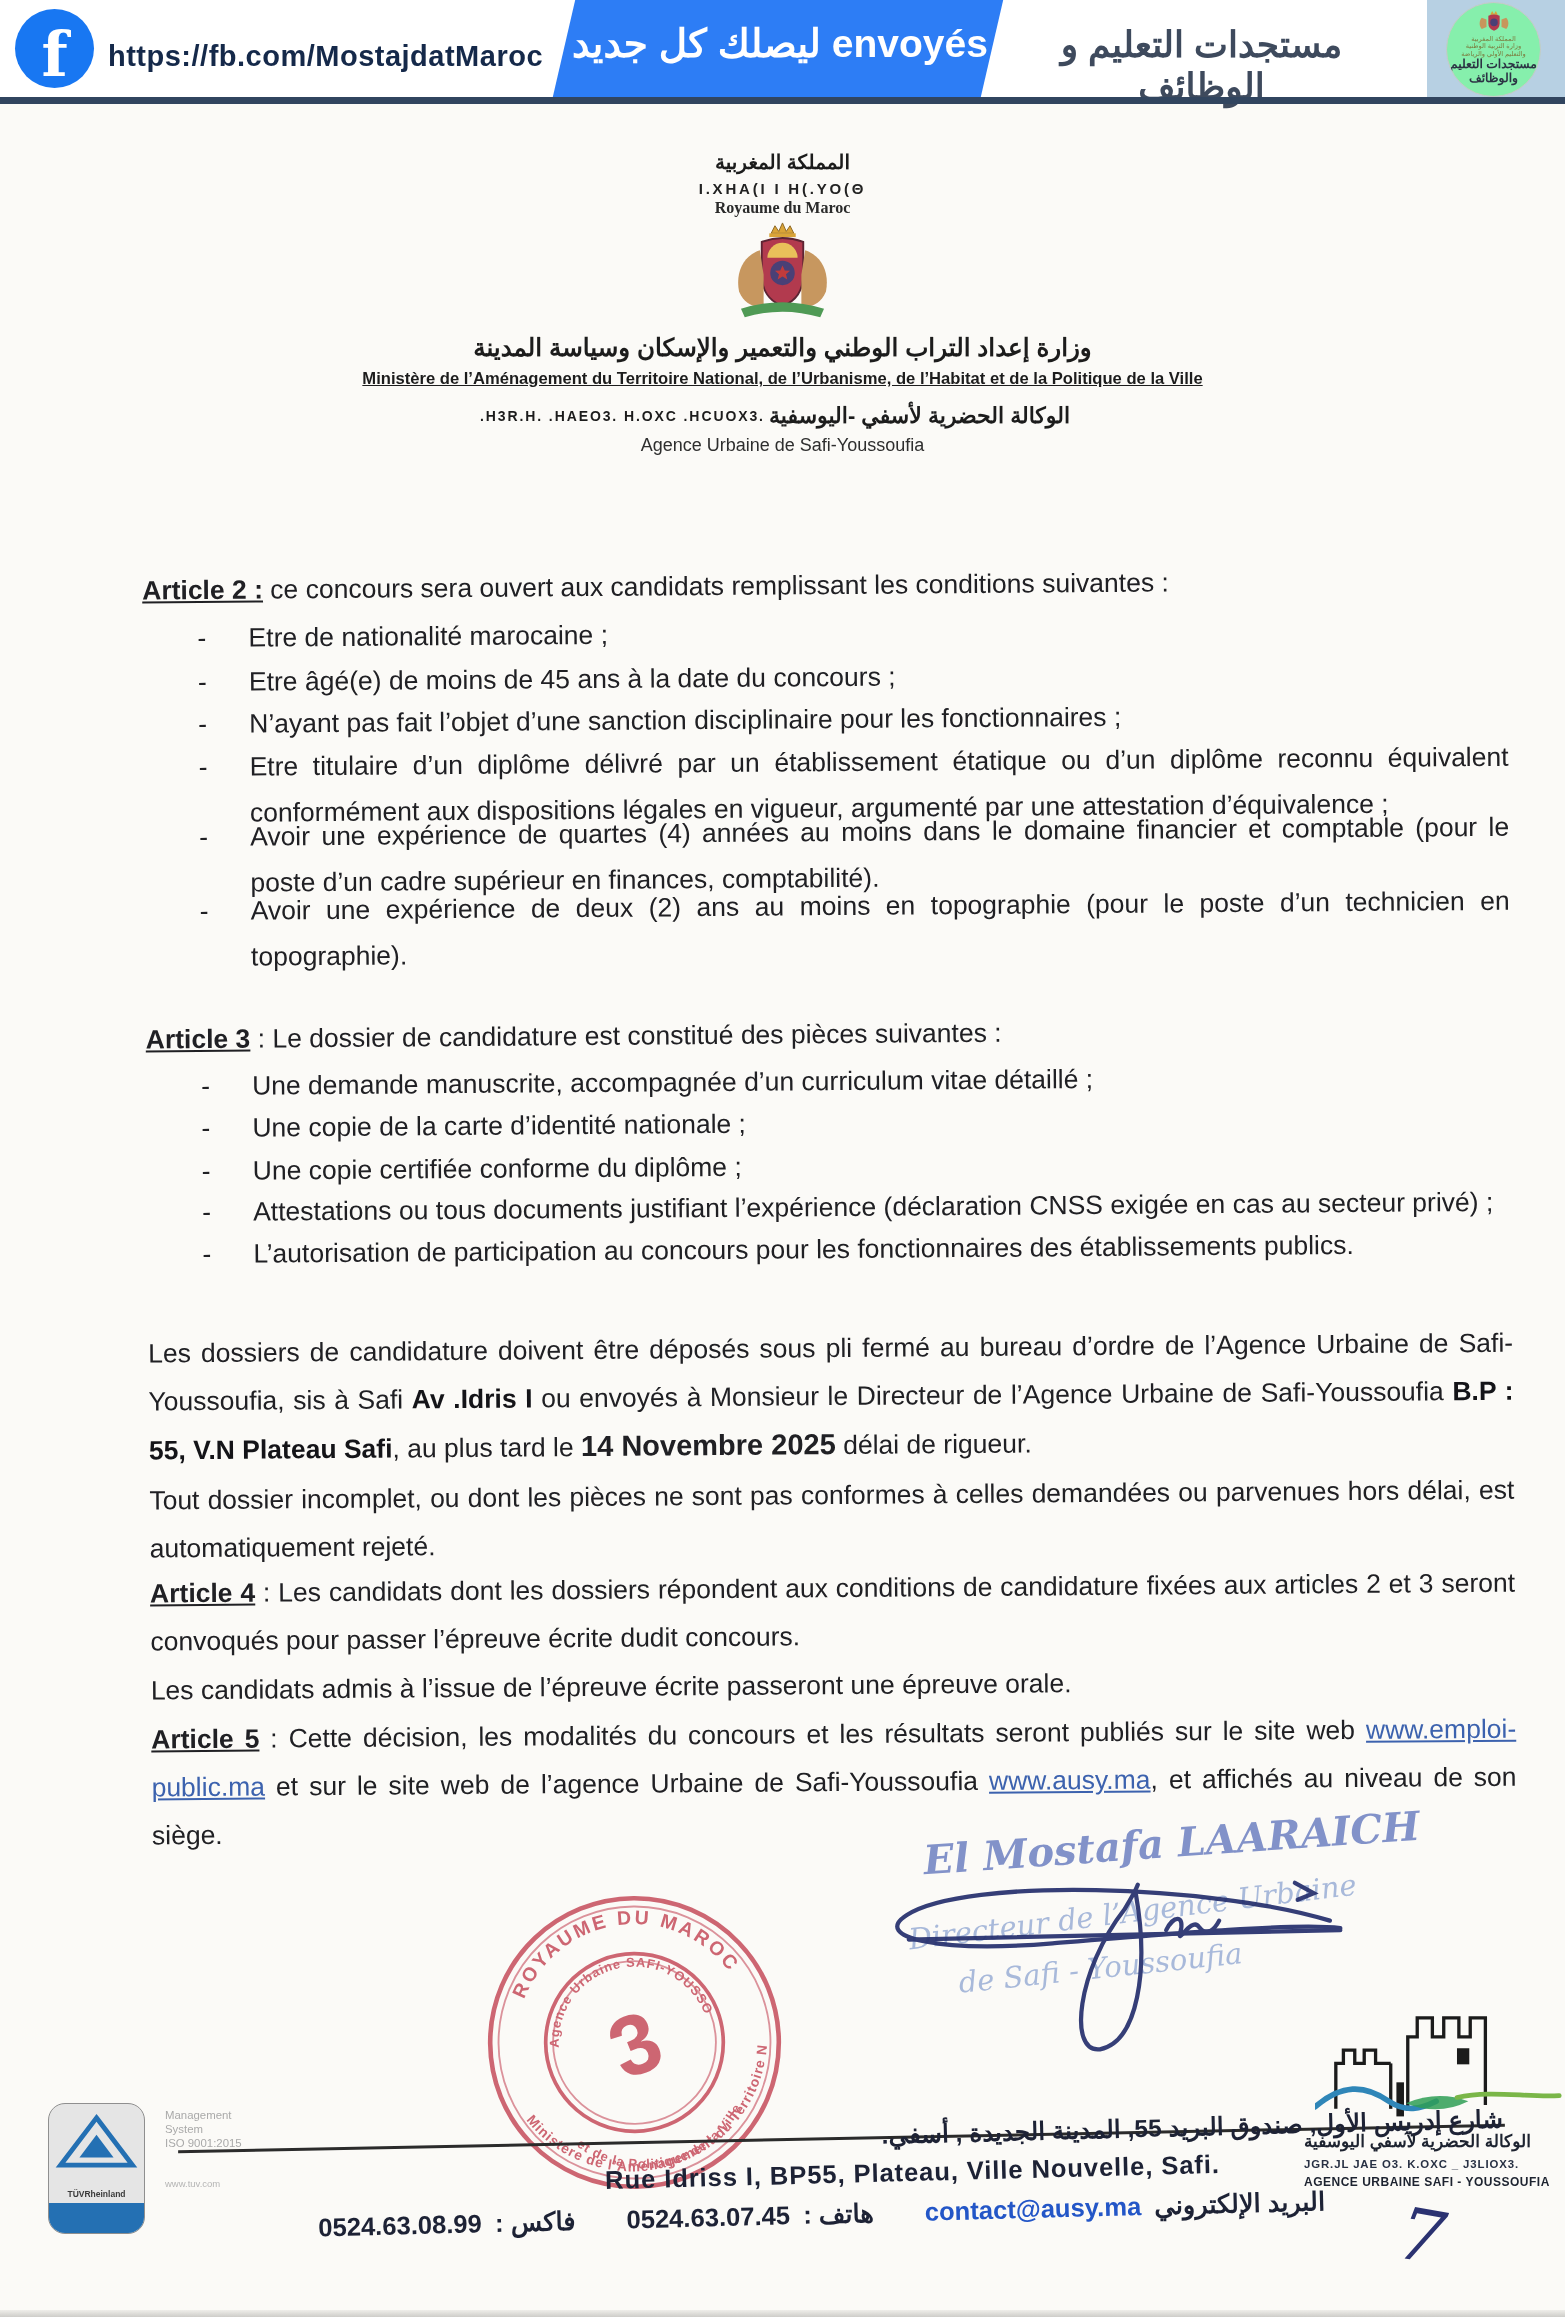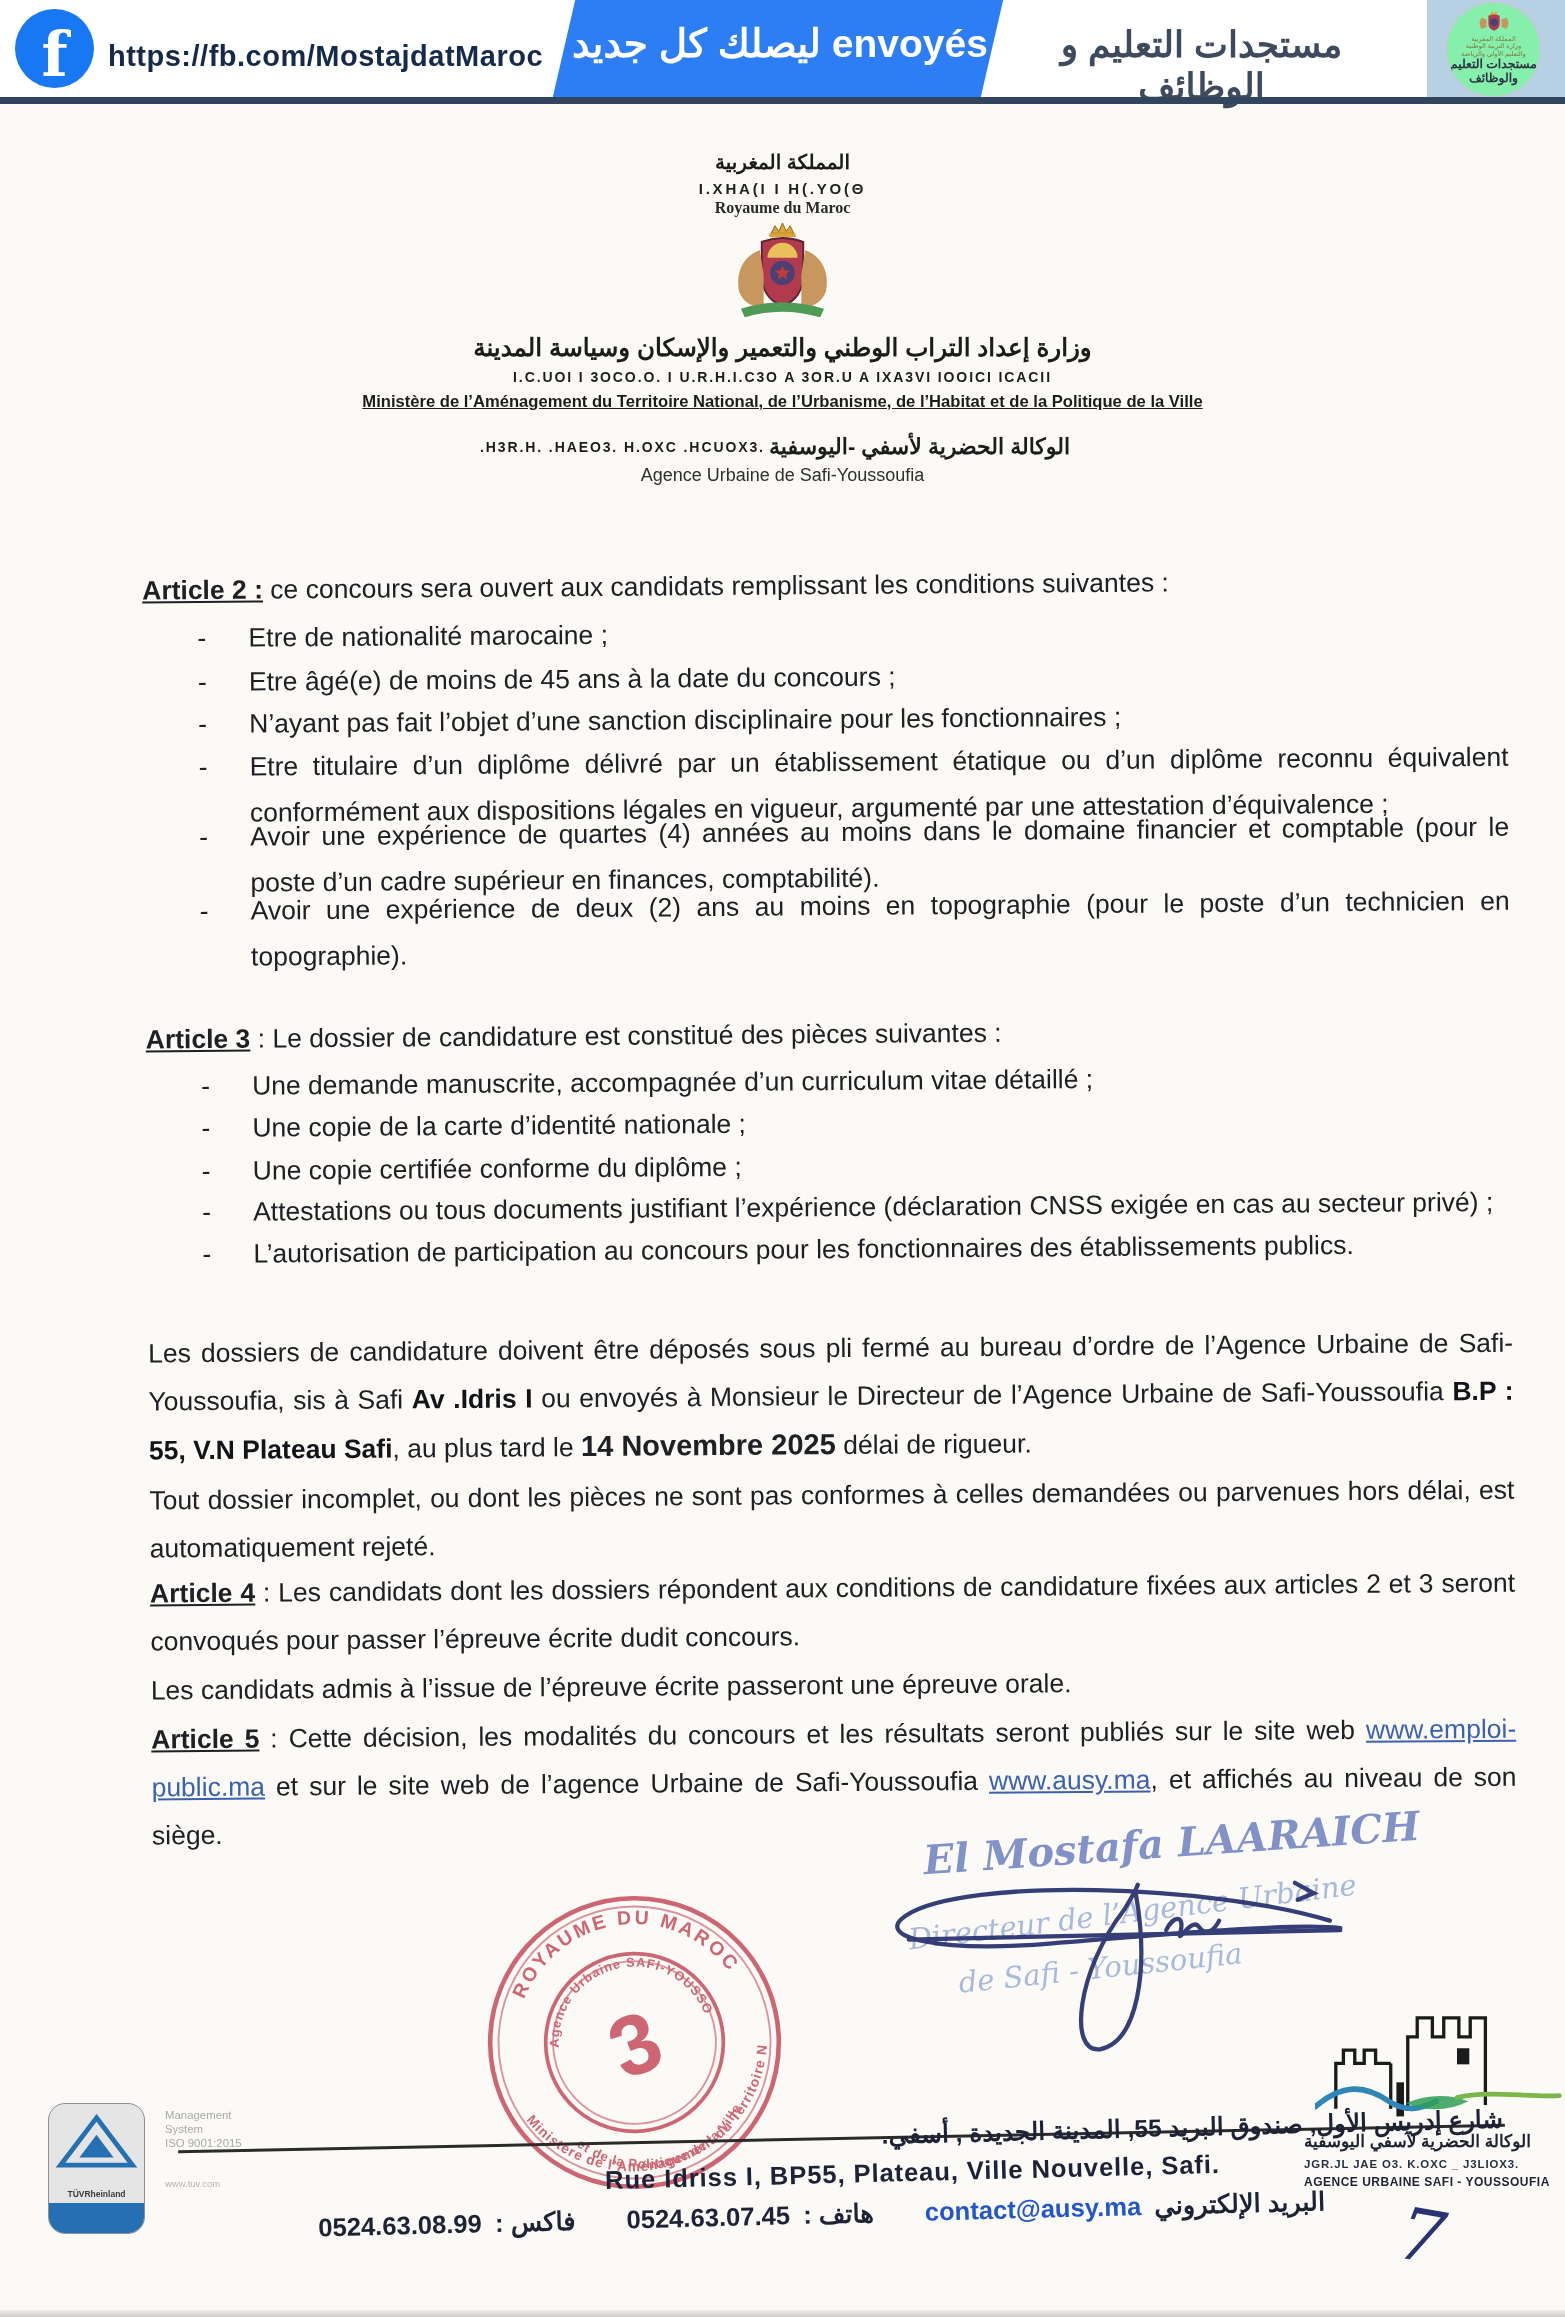--- a/index.html
+++ b/index.html
@@ -24,21 +24,21 @@
   .logo-main{font-size:12.3px;line-height:14px;font-weight:bold;color:#2c3444;direction:rtl;}
   
   .lh{position:absolute;left:54px;top:150px;width:1457px;text-align:center;color:#1c1c1c;}
   .lh-kingdom-ar{font-size:20px;font-weight:bold;direction:rtl;}
   .lh-tif{font-size:15px;font-weight:bold;letter-spacing:2.8px;margin-top:5.7px;color:#222;}
   .lh-kingdom-fr{font-family:"Liberation Serif",serif;font-size:16px;font-weight:bold;margin-top:1.9px;color:#2a2a2a;}
   .lh-emblem{margin:3.8px auto 0 auto;display:block;}
   .lh-min-ar{font-size:24.6px;font-weight:bold;direction:rtl;margin-top:9px;}
   .lh-min-tif{font-size:14px;font-weight:bold;letter-spacing:1.9px;margin-top:6.6px;}
   .lh-min-fr{font-size:16.6px;font-weight:bold;text-decoration:underline;margin-top:6.6px;}
-  .lh-agency{margin-top:22px;}
+  .lh-agency{margin-top:14px;}
   .lh-agency .tif{font-size:14px;font-weight:bold;letter-spacing:1.9px;vertical-align:middle;}
   .lh-agency .ar{font-size:22px;font-weight:bold;direction:rtl;margin-right:15px;vertical-align:middle;}
   .lh-agency-fr{font-size:18px;margin-top:5.7px;color:#2e2e2e;}
   
   .doc-body{position:absolute;left:142px;top:0;width:1365px;height:2318px;
             transform:rotate(-0.45deg);transform-origin:57px 568px;font-size:26.5px;}
   .doc-body p,.doc-body .li{position:absolute;left:0;right:0;margin:0;text-align:justify;line-height:48px;}
   .doc-body .li{padding-left:106px;line-height:46px;}
   .dash{position:absolute;left:55px;}
   .art-label{font-weight:bold;text-decoration:underline;}
@@ -124,21 +124,20 @@
       <rect x="48" y="14" width="28" height="4" fill="#d9a438"></rect>
       <path d="M40 23 Q62 15 84 23 L84 57 Q84 83 62 91 Q40 83 40 57 Z" fill="#b23a4e" stroke="#5d2433" stroke-width="2"></path>
       <path d="M46 40 A16 16 0 0 1 78 40 Z" fill="#e9c05a"></path>
       <circle cx="62" cy="56" r="13" fill="#4a4076"></circle>
       <path d="M62 48 l2.4 5.4 5.6 .4 -4.3 3.6 1.4 5.5 -5.1 -3.1 -5.1 3.1 1.4 -5.5 -4.3 -3.6 5.6 -.4 Z" fill="#c23b3b"></path>
       <path d="M38 32 C 20 38 12 56 16 76 C 22 90 34 94 42 90 L42 58 Z" fill="#c7975f"></path>
       <path d="M86 32 C 104 38 112 56 108 76 C 102 90 90 94 82 90 L82 58 Z" fill="#c7975f"></path>
       <path d="M18 94 Q62 80 106 94 L102 103 Q62 91 22 103 Z" fill="#4f9a55"></path>
     </svg>
     <div class="lh-min-ar">وزارة إعداد التراب الوطني والتعمير والإسكان وسياسة المدينة</div>
-    <div class="lh-min-tif">I.C.UOI I 3OCO.O. I U.R.H.I.C3O A 3OR.U A IXA3VI IOOICI ICACII</div>
     <div class="lh-min-fr">Ministère de l’Aménagement du Territoire National, de l’Urbanisme, de l’Habitat et de la Politique de la Ville</div>
     <div class="lh-agency">
       <span class="tif">.H3R.H. .HAEO3. H.OXC .HCUOX3.</span>
       <span class="ar">الوكالة الحضرية لأسفي -اليوسفية</span>
     </div>
     <div class="lh-agency-fr">Agence Urbaine de Safi-Youssoufia</div>
   </section>
 
   <main class="doc-body">
 

